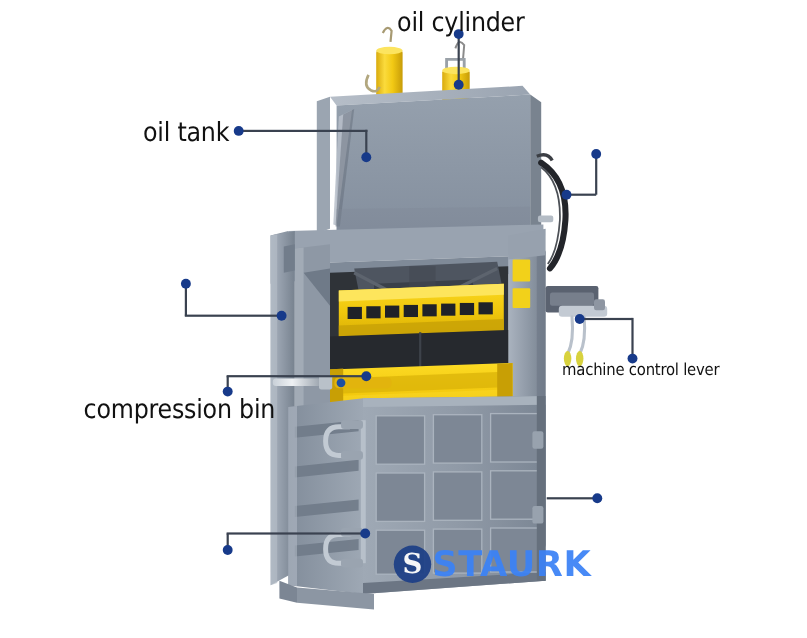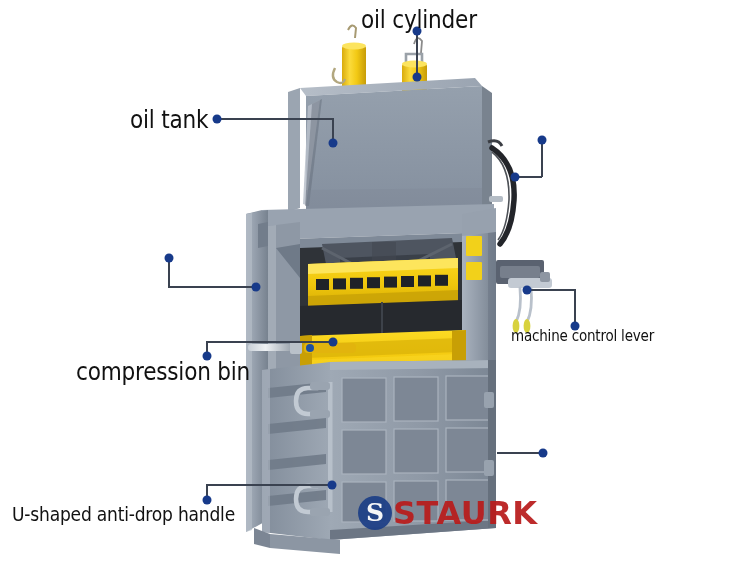--- a/index.html
+++ b/index.html
@@ -57,21 +57,21 @@
   #logo .mark {
     width: 34px; height: 34px; border-radius: 50%;
     background: #1d3f87;
     color: #ffffff;
     font: 700 25px/34px "DejaVu Serif", "Liberation Serif", serif;
     text-align: center;
     opacity: .93;
   }
   #logo .wordmark {
     font: 700 32px/34px "DejaVu Sans", "Liberation Sans", sans-serif;
-    color: #b91c1c;
+    color: #3b82f6;
     letter-spacing: 0.5px;
     opacity: .93;
   }
 </style>
 </head>
 <body>
 
 <div id="stage">
 
   <svg id="machine" viewBox="0 0 734 580">
@@ -341,20 +341,19 @@
 
   <div class="label" style="left:130px; top:106px; font-size:24px;">oil tank</div>
 
 
 
   <div class="label" style="left:48px; top:358px; font-size:24px;margin-left:28px;">compression bin</div>
 
   <div class="label" style="left:511px; top:327px; font-size:15px;">machine control lever</div>
 
 
-  <div class="label" style="left:12px; top:503px; font-size:19px;">U-shaped anti-drop  handle</div>
 
   <div id="logo">
     <div class="mark">S</div>
     <div class="wordmark">STAURK</div>
   </div>
 
 </div>
 
 </body></html>

